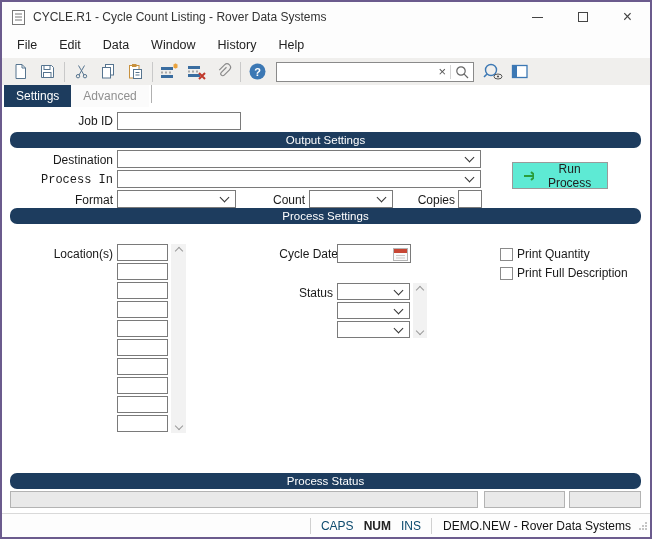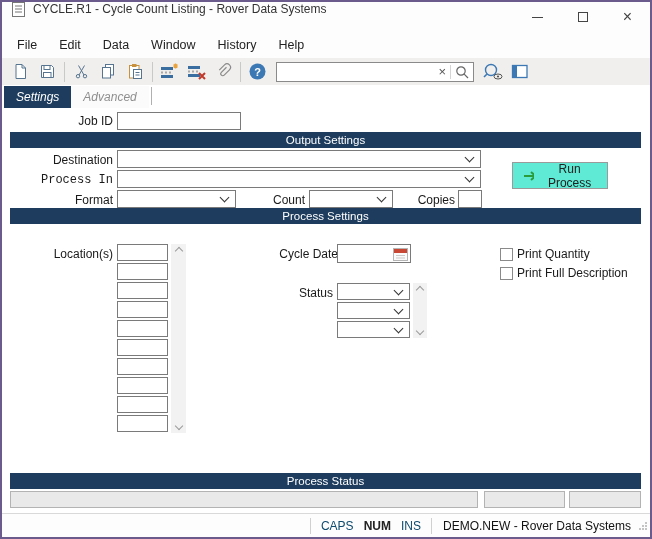--- a/index.html
+++ b/index.html
@@ -3,21 +3,21 @@
 <meta charset="utf-8">
 <style>
   * { margin:0; padding:0; box-sizing:border-box; }
   html,body { background:#ffffff; }
   body { font-family:"Liberation Sans", sans-serif; }
 
   .window { width:652px; height:539px; border:2px solid #6b5b8d; background:#fff;
             display:flex; flex-direction:column; overflow:hidden; }
 
   
-  .titlebar { height:30px; flex:0 0 auto; display:flex; 
+  .titlebar { height:30px; flex:0 0 auto; display:flex; align-items:center;
               background:#fdfdfd; padding-left:10px; }
   .titlebar .title { font-size:12px; color:#333; margin-left:8px; white-space:nowrap; }
   .win-controls { margin-left:auto; display:flex; height:100%; }
   .win-btn { width:45px; display:flex; align-items:center; justify-content:center; color:#444; }
   .glyph-min { width:11px; height:1px; background:#444; display:block; }
   .glyph-max { width:10px; height:10px; border:1px solid #444; display:block; }
   .glyph-close { font-size:16px; line-height:10px; color:#444; }
 
   
   .menubar { height:26px; flex:0 0 auto; display:flex; align-items:center;
@@ -31,39 +31,39 @@
   .tb-sep { width:1px; height:20px; background:#c9c9c9; margin:0 3px; flex:0 0 auto; }
   .search-wrap { width:198px; height:20px; background:#fff; border:1px solid #8a8a8a;
                  display:flex; align-items:center; margin:0 5px; }
   .search-input { border:none; outline:none; flex:1; min-width:0; height:100%;
                   font-size:12px; padding:0 4px; font-family:"Liberation Sans",sans-serif; }
   .search-clear { color:#555; font-size:13px; padding:0 4px; }
   .search-div { width:1px; height:14px; background:#d5d5d5; }
   .search-mag { padding:0 4px; display:flex; align-items:center; }
 
   
-  .tabbar { height:23px; flex:0 0 auto; display:flex; align-items:center;
-            background:#fff; padding-left:2px;font-style:italic; }
+  .tabbar { height:23px; flex:0 0 auto; display:flex; align-items:flex-start;
+            background:#fff; padding-left:2px; }
   .tab { height:22px; padding:0 12px; display:flex; align-items:center; font-size:12px; }
   .tab.active { background:#1d3c5e; color:#fff; }
   .tab.inactive { color:#8f8f8f; background:#fbfbfb; }
   .tab-sep { width:1px; height:18px; background:#b0b0b0; margin:0 0 2px 2px; }
 
   
   .content { position:relative; flex:1; background:#fff; font-size:12px; color:#1a1a1a; }
   .lbl { position:absolute; text-align:right; white-space:nowrap; color:#1a1a1a; }
   .tbox { position:absolute; border:1px solid #7a7a7a; background:#fff; height:18px;
           font-size:12px; padding:0 3px; outline:none; font-family:"Liberation Sans",sans-serif; }
   .combo { border:1px solid #7a7a7a; background:#fff; height:18px;
            display:flex; align-items:center; justify-content:flex-end; padding-right:7px; }
   .combo::after { content:""; width:6px; height:6px; border-left:1px solid #333;
                   border-bottom:1px solid #333; transform:rotate(-45deg); margin-top:-3px; }
   .abs { position:absolute; }
   .sec-header { position:absolute; left:8px; width:631px; height:16px; background:#1d3c5e;
-                color:#fff; text-align:center; font-size:11.5px; line-height:16px; }
+                color:#fff; text-align:center; font-size:11.5px; line-height:16px;border-radius:7px; }
   .run-btn { position:absolute; border:1px solid #9a9a9a; background:#5eead4;
              display:flex; align-items:center; gap:8px; padding:0 10px; height:27px;
              font-size:12px; color:#222; cursor:default; }
   .vscroll { position:absolute; background:#f2f2f2; display:flex; flex-direction:column;
              justify-content:space-between; align-items:center; padding:4px 0; }
   .arr { width:6px; height:6px; border-left:1px solid #9a9a9a; border-bottom:1px solid #9a9a9a; }
   .arr.up { transform:rotate(135deg); }
   .arr.down { transform:rotate(-45deg); }
   .loc-list { position:absolute; display:flex; flex-direction:column; }
   .loc-list input { position:static; margin-bottom:2px; width:51px; height:17px; }

